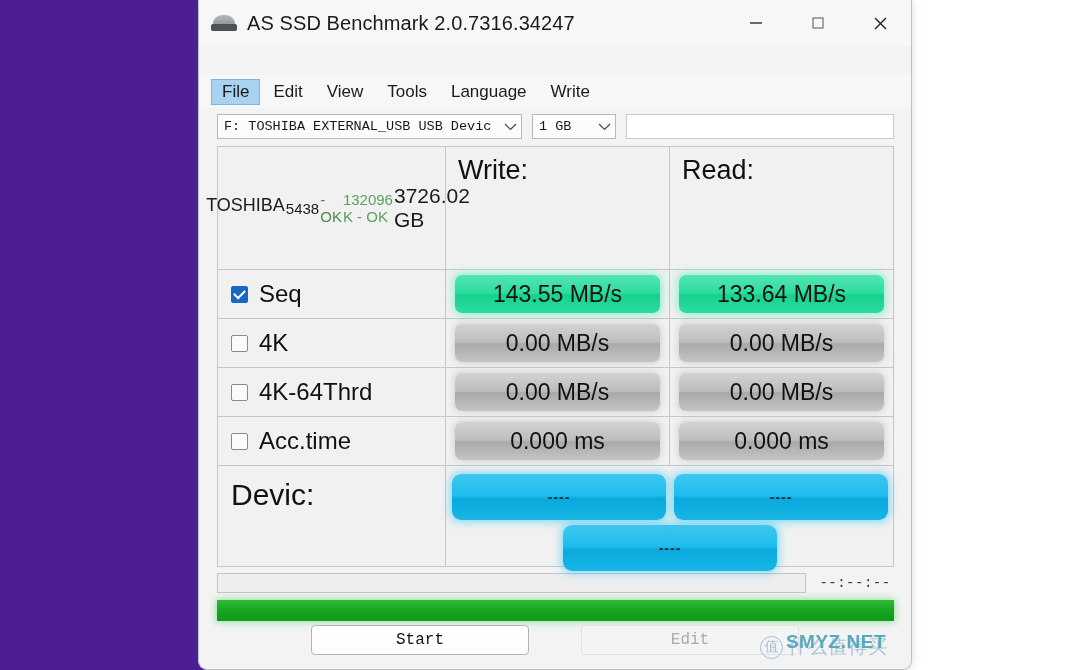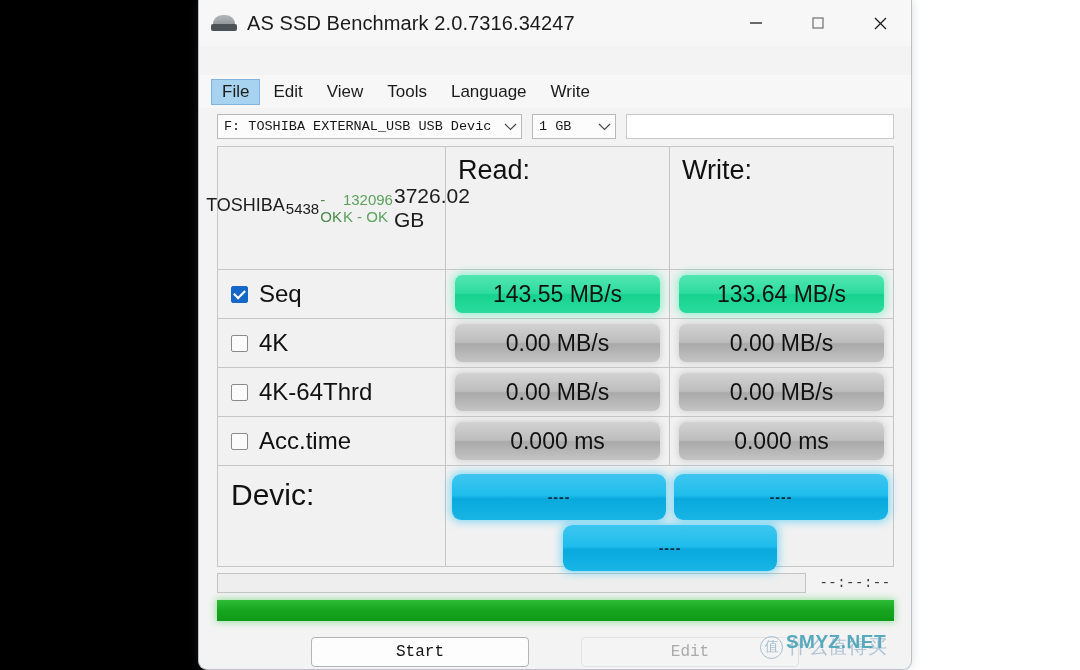--- a/index.html
+++ b/index.html
@@ -9,21 +9,21 @@
     height: 670px;
     overflow: hidden;
     background: #ffffff;
     font-family: "Liberation Sans", sans-serif;
   }
 
   #screen {
     position: relative;
     width: 900px;
     height: 670px;
-    background: #000000;
+    background: #4c1d95;
   }
 
   
   #window {
     position: absolute;
     left: 198px;
     top: 0px;
     width: 714px;
     height: 670px;
     background: #f3f3f3;
@@ -301,21 +301,21 @@
     background: #eaf7ea;
   }
   .progress-bar {
     height: 21px;
     background: linear-gradient(180deg,#2fbb36 0%, #17a51f 50%, #0f9a18 100%);
     box-shadow: 0 0 7px 1px rgba(40,200,60,0.45);
   }
 
   .buttons {
     display: flex;
-    margin-top: 16px;
+    margin-top: 4px;
     padding: 0 18px;
     gap: 52px;
     justify-content: center;
   }
   .btn {
     width: 218px;
     height: 30px;
     display: flex;
     align-items: center;
     justify-content: center;
@@ -433,22 +433,22 @@
     <div class="grid">
 
       <div class="row row-head">
         <div class="cell-label drive-info">
           <span class="d-model">TOSHIBA</span>
           <span class="d-fw">5438</span>
           <span class="d-ok">- OK</span>
           <span class="d-align">132096 K - OK</span>
           <span class="d-cap">3726.02 GB</span>
         </div>
+        <div class="cell-val head-title">Write:</div>
         <div class="cell-val head-title">Read:</div>
-        <div class="cell-val head-title">Write:</div>
       </div>
 
       <div class="row row-meas">
         <div class="cell-label">
           <span class="chk checked"></span>
           <span class="meas-name">Seq</span>
         </div>
         <div class="cell-val">
           <div class="pill green">143.55 MB/s</div>
         </div>

